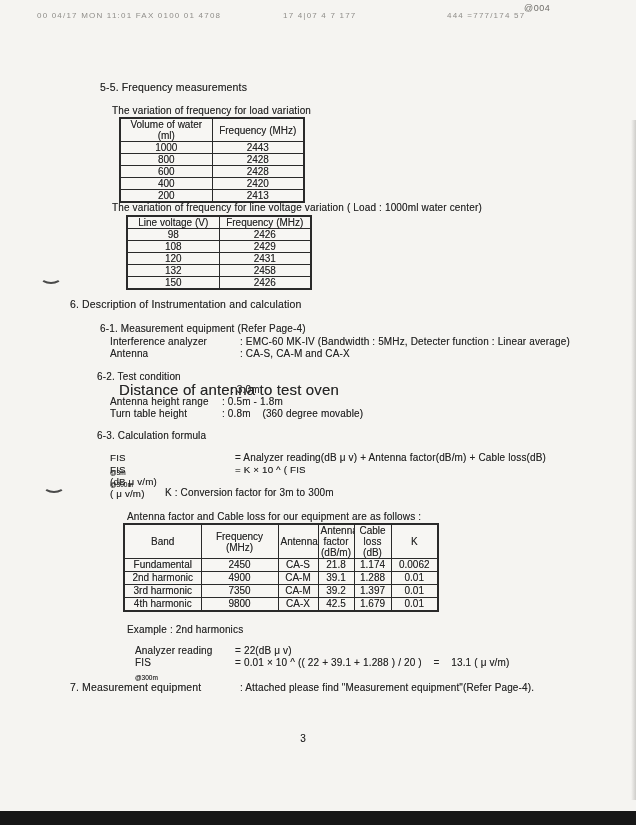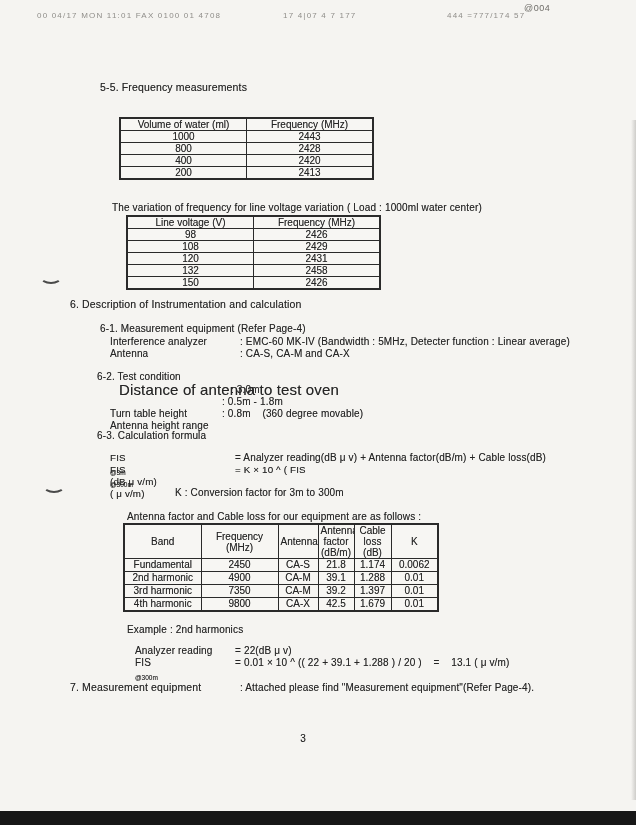--- a/index.html
+++ b/index.html
@@ -25,21 +25,21 @@
     border-collapse:collapse; background:#f7f6f3; table-layout:fixed;
   }
   table, th, td { border:1px solid #2a2a2a; }
   table { border-width:2px; }
   th, td {
     font-family:"Liberation Sans", sans-serif;
     font-size:10px; font-weight:normal; text-align:center;
     color:#262626; text-shadow:0 0 0.6px rgba(45,45,45,0.5);
     padding:0 2px; overflow:hidden;
   }
-  .freq-table { width:255px; }
+  .freq-table { width:186px; }
   .freq-table th, .freq-table td { height:12px; line-height:11px; }
   .ant-table { width:314px; }
   .ant-table th { height:34px; line-height:11px; white-space:pre-line; }
   .ant-table td { height:13px; line-height:12px; }
   .sub { font-size:6.5px; position:relative; top:3px; letter-spacing:0; }
   .frow { display:flex; align-items:flex-start;flex-direction:column; }
   .arc {
     width:22px; height:14px;
     border:2px solid transparent;
     border-bottom:2px solid #4a4a4a;
@@ -61,34 +61,39 @@
   <div class="abs" style="left:283px; top:4px;">
     <span class="faint">17 4|07 4 7 177</span>
   </div>
   <div class="abs" style="left:447px; top:4px;">
     <span class="faint">444 =777/174 57</span>
   </div>
   <div class="abs stamp" style="left:524px; top:3px;">@004</div>
 
   <div class="abs txt title" style="left:100px; top:81px;">5-5. Frequency measurements</div>
 
+  <div class="abs txt" style="left:112px; top:105px;">The variation of frequency for load variation</div>
   <table class="abs freq-table" style="left:119px; top:117px;">
       <thead>
         <tr>
           <th>Volume of water (ml)</th>
           <th>Frequency (MHz)</th>
         </tr>
       </thead>
       <tbody>
         <tr>
           <td>1000</td>
           <td>2443</td>
         </tr>
         <tr>
           <td>800</td>
+          <td>2428</td>
+        </tr>
+        <tr>
+          <td>600</td>
           <td>2428</td>
         </tr>
         <tr>
           <td>400</td>
           <td>2420</td>
         </tr>
         <tr>
           <td>200</td>
           <td>2413</td>
         </tr>
@@ -134,21 +139,21 @@
 
   <div class="abs txt" style="left:100px; top:323px;">6-1. Measurement equipment (Refer Page-4)</div>
   <div class="abs txt" style="left:110px; top:336px;">Interference analyzer</div>
   <div class="abs txt" style="left:240px; top:336px;">: EMC-60 MK-IV (Bandwidth : 5MHz, Detecter function : Linear average)</div>
   <div class="abs txt" style="left:110px; top:348px;">Antenna</div>
   <div class="abs txt" style="left:240px; top:348px;">: CA-S, CA-M and CA-X</div>
 
   <div class="abs txt" style="left:97px; top:371px;">6-2. Test condition</div>
   <div class="abs txt" style="left:108px; top:384px; font-size:15px;padding-left:11px;">Distance of antenna to test oven</div>
   <div class="abs txt" style="left:231px; top:384px;">: 3.0m</div>
-  <div class="abs txt" style="left:110px; top:396px;margin-top:24px;">Antenna height range</div>
+  <div class="abs txt" style="left:110px; top:396px;">Antenna height range</div>
   <div class="abs txt" style="left:222px; top:396px;">: 0.5m - 1.8m</div>
   <div class="abs txt" style="left:110px; top:408px;">Turn table height</div>
   <div class="abs txt" style="left:222px; top:408px;">: 0.8m    (360 degree movable)</div>
 
   <div class="abs txt" style="left:97px; top:430px;">6-3. Calculation formula</div>
 
   <div class="abs frow" style="left:110px; top:452px;">
     <span class="txt" style="font-size:9.8px;">FIS </span>
       <span class="txt sub">@3m</span>
       <span class="txt" style="font-size:9.8px;">(dB μ v/m)</span>
@@ -159,21 +164,21 @@
     <span class="txt" style="font-size:9.8px;">FIS </span>
       <span class="txt sub">@300m</span>
       <span class="txt" style="font-size:9.8px;">( μ v/m)</span>
   </div>
   <div class="abs frow" style="left:235px; top:464px;gap:48px;">
     <span class="txt" style="font-size:9.8px;">= K × 10 ^ ( FIS </span>
       <span class="txt sub">@3m</span>
       <span class="txt" style="font-size:9.8px;"> / 20 )</span>
   </div>
 
-  <div class="abs txt" style="left:128px; top:487px;padding-left:47px;">K : Conversion factor for 3m to 300m</div>
+  <div class="abs txt" style="left:118px; top:487px;padding-left:47px;">K : Conversion factor for 3m to 300m</div>
 
   <div class="abs txt" style="left:127px; top:511px;">Antenna factor and Cable loss for our equipment are as follows :</div>
   <table class="abs ant-table" style="left:123px; top:523px;">
     <colgroup>
       <col style="width:77px">
         <col style="width:77px">
         <col style="width:40px">
         <col style="width:36px">
         <col style="width:37px">
         <col style="width:47px">

